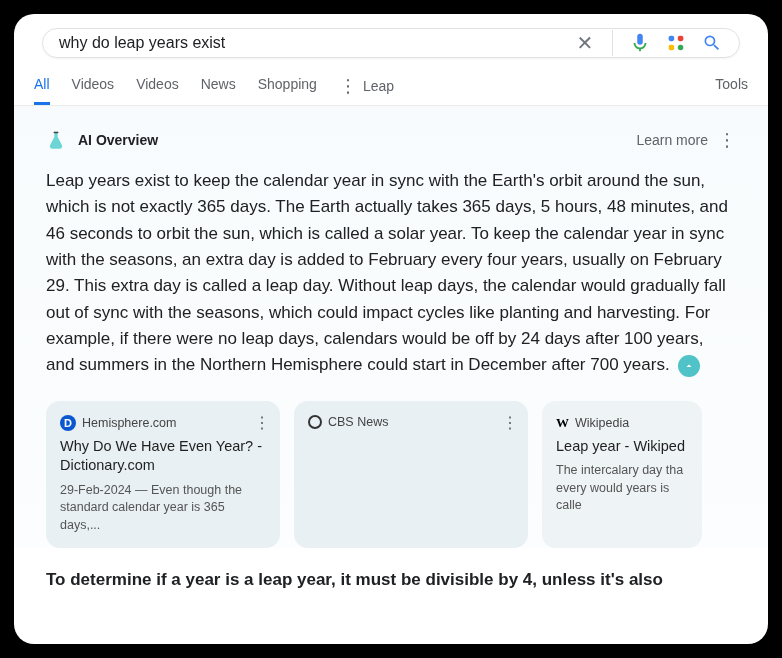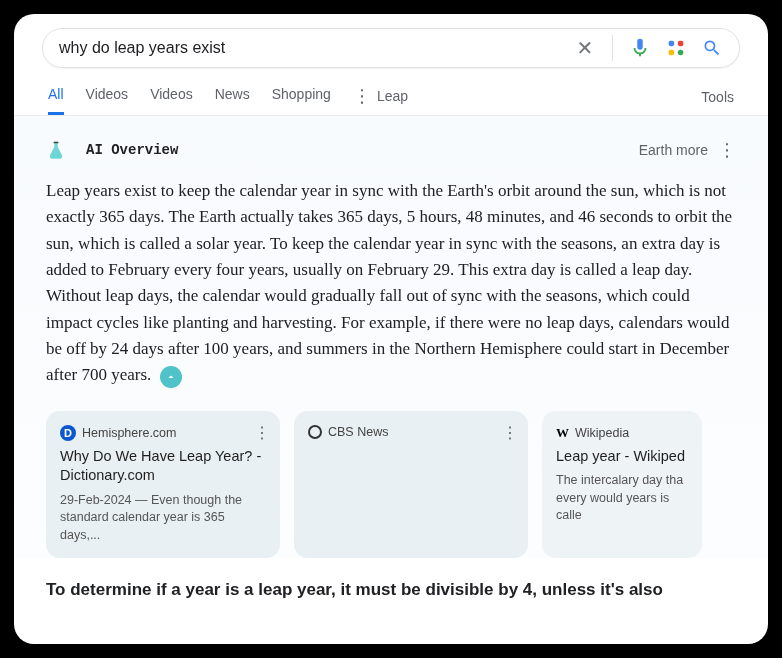--- a/index.html
+++ b/index.html
@@ -23,44 +23,44 @@
       height: 100%;
       background: #fff;
       border-radius: 20px;
       overflow: hidden;
       position: relative;
     }
     .searchbar {
       margin: 14px 28px 0 28px;
       border: 1px solid #dfe1e5;
       border-radius: 24px;
-      height: 40px;
+      height: 30px;
       display: flex;
       align-items: center;
       padding: 0 16px;
       box-shadow: 0 1px 2px rgba(0,0,0,0.05);
     }
     .searchbar input {
       flex: 1;
       border: none;
       outline: none;
       font-size: 16px;
       color: #202124;
     }
     .sb-icons { display: flex; align-items: center; gap: 14px; }
     .sb-divider { width:1px; height:26px; background:#dfe1e5; margin:0 2px; }
     .icon-btn { cursor: pointer; display:flex; align-items:center; justify-content:center; width:22px; height:22px; }
     .close-icon { color:#70757a; font-size:20px; line-height:1; }
     .search-icon svg { width:20px; height:20px; }
     .tabs-row {
       display: flex;
-      align-items: flex-end;
+      align-items: flex-start;
       justify-content: space-between;
       margin-top: 18px;
-      padding: 0 34px;
+      padding: 0 20px;
       border-bottom: 1px solid #ebebeb;
       font-size: 14px;
     }
     .tabs { display:flex; gap:22px; align-items:center; }
     .tab {
       color:#5f6368;
       padding-bottom:10px;
       cursor:pointer;
       border-bottom:3px solid transparent;
     }
@@ -68,27 +68,27 @@
     .more { display:flex; align-items:center; gap:6px; color:#5f6368; cursor:pointer; padding-bottom:10px;}
     .tools { color:#5f6368; cursor:pointer; padding-bottom:10px; font-size:14px; }
     .ai-block {
       background: linear-gradient(#f8fbfd,#fbfdfe);
       padding: 24px 32px 0 32px;
     }
     .ai-head {
       display:flex; align-items:center; justify-content:space-between;
       margin-bottom: 18px;
     }
-    .ai-head-left { display:flex; align-items:center; gap:20px;font-family:Liberation Mono, monospace; }
+    .ai-head-left { display:flex; align-items:center; gap:12px; }
     .flask { width:20px; height:20px; display:inline-flex; align-items:center; justify-content:center;}
     .ai-title { font-size:14px; font-weight:600; color:#202124; }
     .ai-head-right { display:flex; align-items:center; gap:10px; color:#5f6368; font-size:14px; }
     .kebab { color:#5f6368; cursor:pointer; font-size:18px; line-height:1;}
     .ai-text {
-      color:#202124; font-size:17px; line-height:1.55;font-family:Liberation Serif, serif;
+      color:#202124; font-size:17px; line-height:1.55;
     }
     .collapse-pill {
       display:inline-flex; width:22px; height:22px; background:#4fc3c7;
       border-radius:50%; align-items:center; justify-content:center;
       vertical-align:middle; margin-left:4px; cursor:pointer;
     }
     .collapse-pill svg { width:12px; height:12px; }
     .cards {
       display:flex; gap:14px; margin-top:22px; overflow:hidden;
     }
@@ -167,42 +167,42 @@
         <div class="ai-head-left">
           <span class="flask">
             <svg viewBox="0 0 24 24">
                 <path fill="#6dd5d5" d="M10 2v6.5L5 18a3 3 0 0 0 2.6 4.5h8.8A3 3 0 0 0 19 18l-5-9.5V2h-4z"></path>
                 <rect x="9" y="2" width="6" height="2" rx="1" fill="#444"></rect>
               </svg>
           </span>
           <span class="ai-title">AI Overview</span>
         </div>
         <div class="ai-head-right">
-          <span style="cursor:pointer;">Earth more</span>
+          <span style="cursor:pointer;">Learn more</span>
           <span class="kebab">⋮</span>
         </div>
       </div>
 
       <div class="ai-text">
         <span>Leap years exist to keep the calendar year in sync with the Earth's orbit around the sun, which is not exactly 365 days. The Earth actually takes 365 days, 5 hours, 48 minutes, and 46 seconds to orbit the sun, which is called a solar year. To keep the calendar year in sync with the seasons, an extra day is added to February every four years, usually on February 29. This extra day is called a leap day. Without leap days, the calendar would gradually fall out of sync with the seasons, which could impact cycles like planting and harvesting. For example, if there were no leap days, calendars would be off by 24 days after 100 years, and summers in the Northern Hemisphere could start in December after 700 years.</span>
         <span class="collapse-pill">
           <svg viewBox="0 0 24 24">
               <path fill="#fff" d="M7 14l5-5 5 5z"></path>
             </svg>
         </span>
       </div>
 
       <div class="cards">
         <div class="card">
           <div class="card-head">
             <span class="fav dict">D</span>
             <span class="card-source">Hemisphere.com</span>
           </div>
           <span class="card-kebab">⋮</span>
-          <div class="card-title">Why Do We Have Leap Year? - Dictionary.com</div>
+          <div class="card-title">Why Do We Have Even Year? - Dictionary.com</div>
           <div class="card-snippet">29-Feb-2024 — Even though the standard calendar year is 365 days,...</div>
         </div>
 
         <div class="card">
           <div class="card-head">
             <span class="fav cbs"></span>
             <span class="card-source">CBS News</span>
           </div>
           <span class="card-kebab">⋮</span>
         </div>

